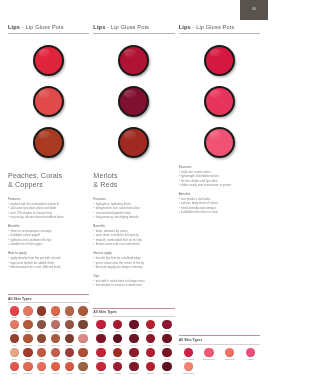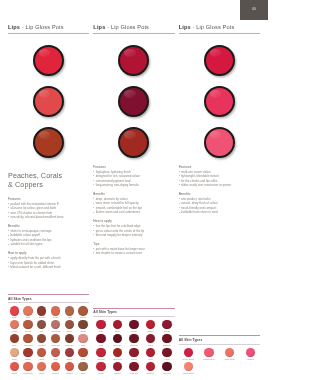--- a/index.html
+++ b/index.html
@@ -323,20 +323,22 @@
         <span class="sep">-</span>
         <span class="prod">Lip Gloss Pots</span>
       </div>
 
       <div class="pots">
         <div class="pot" style="background:#b01334"></div>
         <div class="pot" style="background:#801030"></div>
         <div class="pot" style="background:#a02a22"></div>
       </div>
 
+      <div class="sec-title" style="white-space:pre-line">Merlots
+&amp; Reds</div>
 
       <div class="copy">
         <div class="copy-group">
           <div class="copy-head">Features</div>
           <ul class="copy-list">
             <li>high-gloss, hydrating finish</li>
             <li>designed for rich, saturated colour</li>
             <li>concentrated pigment load</li>
             <li>long-wearing, non-drying formula</li>
           </ul>

